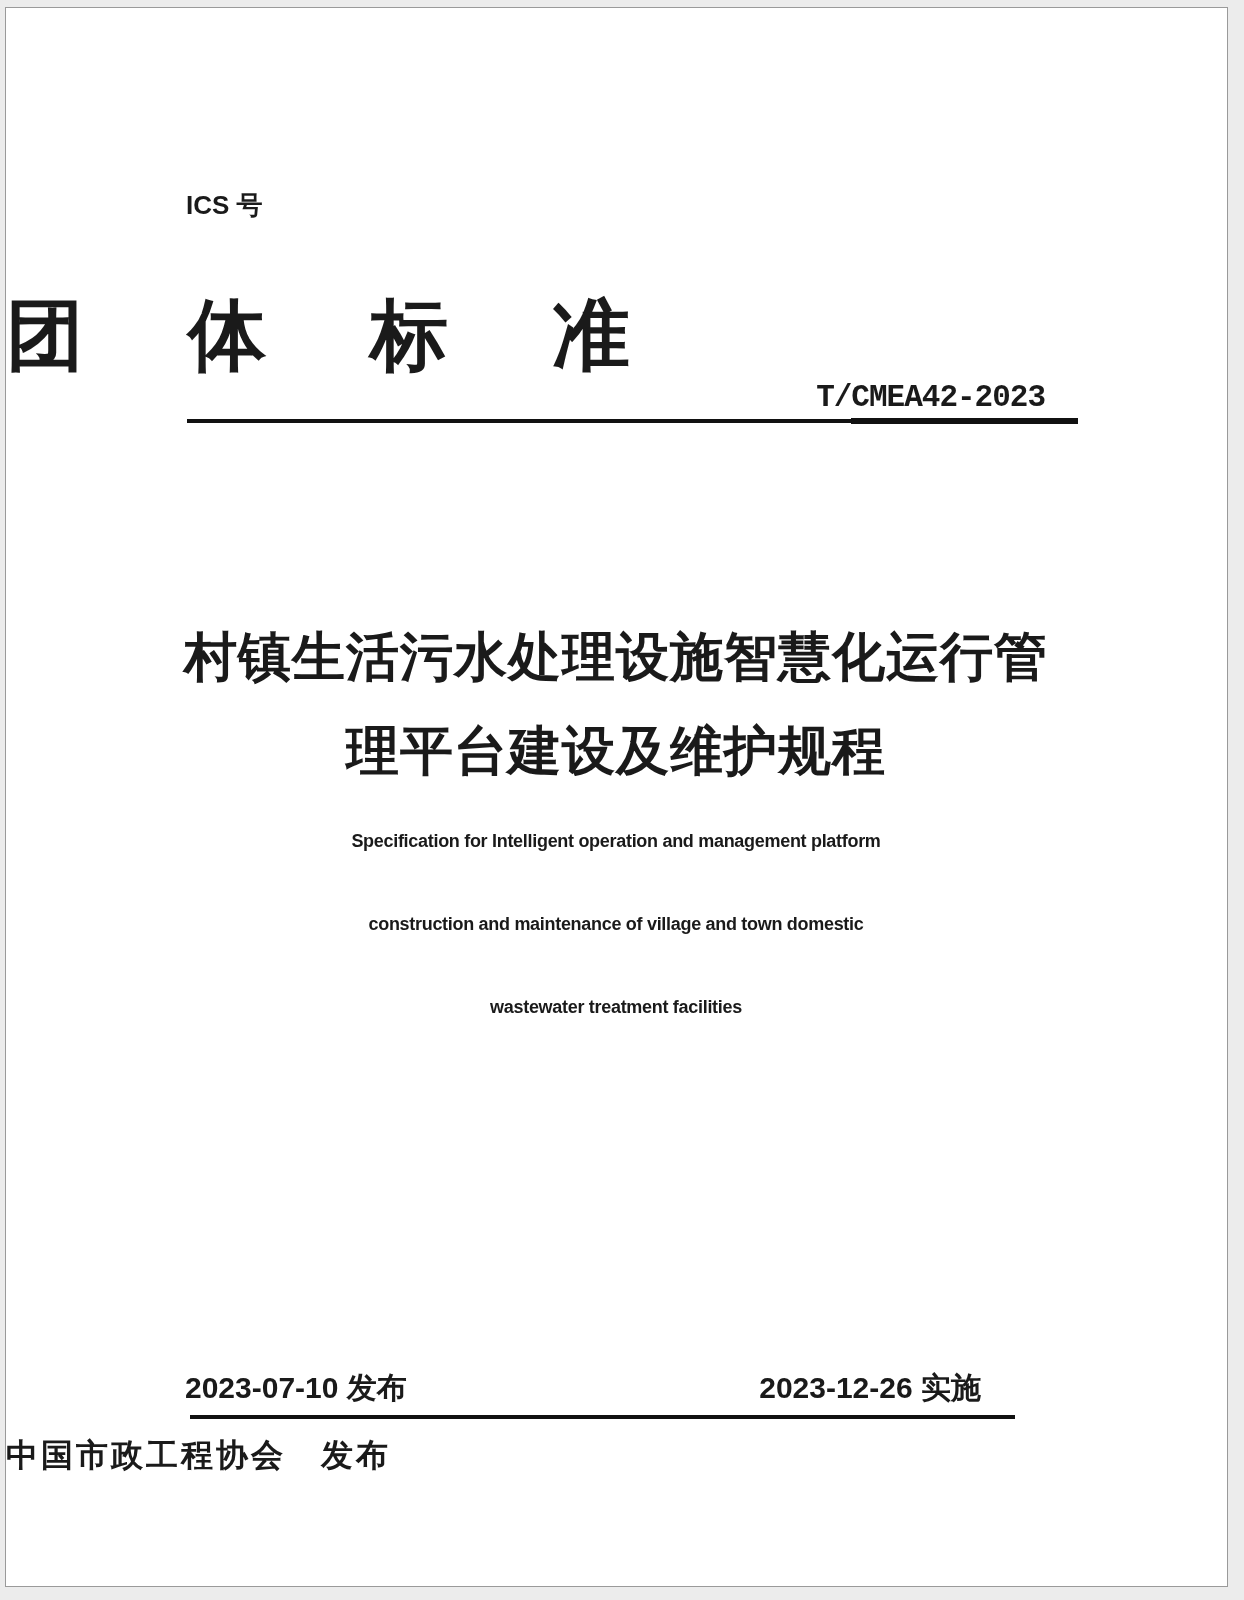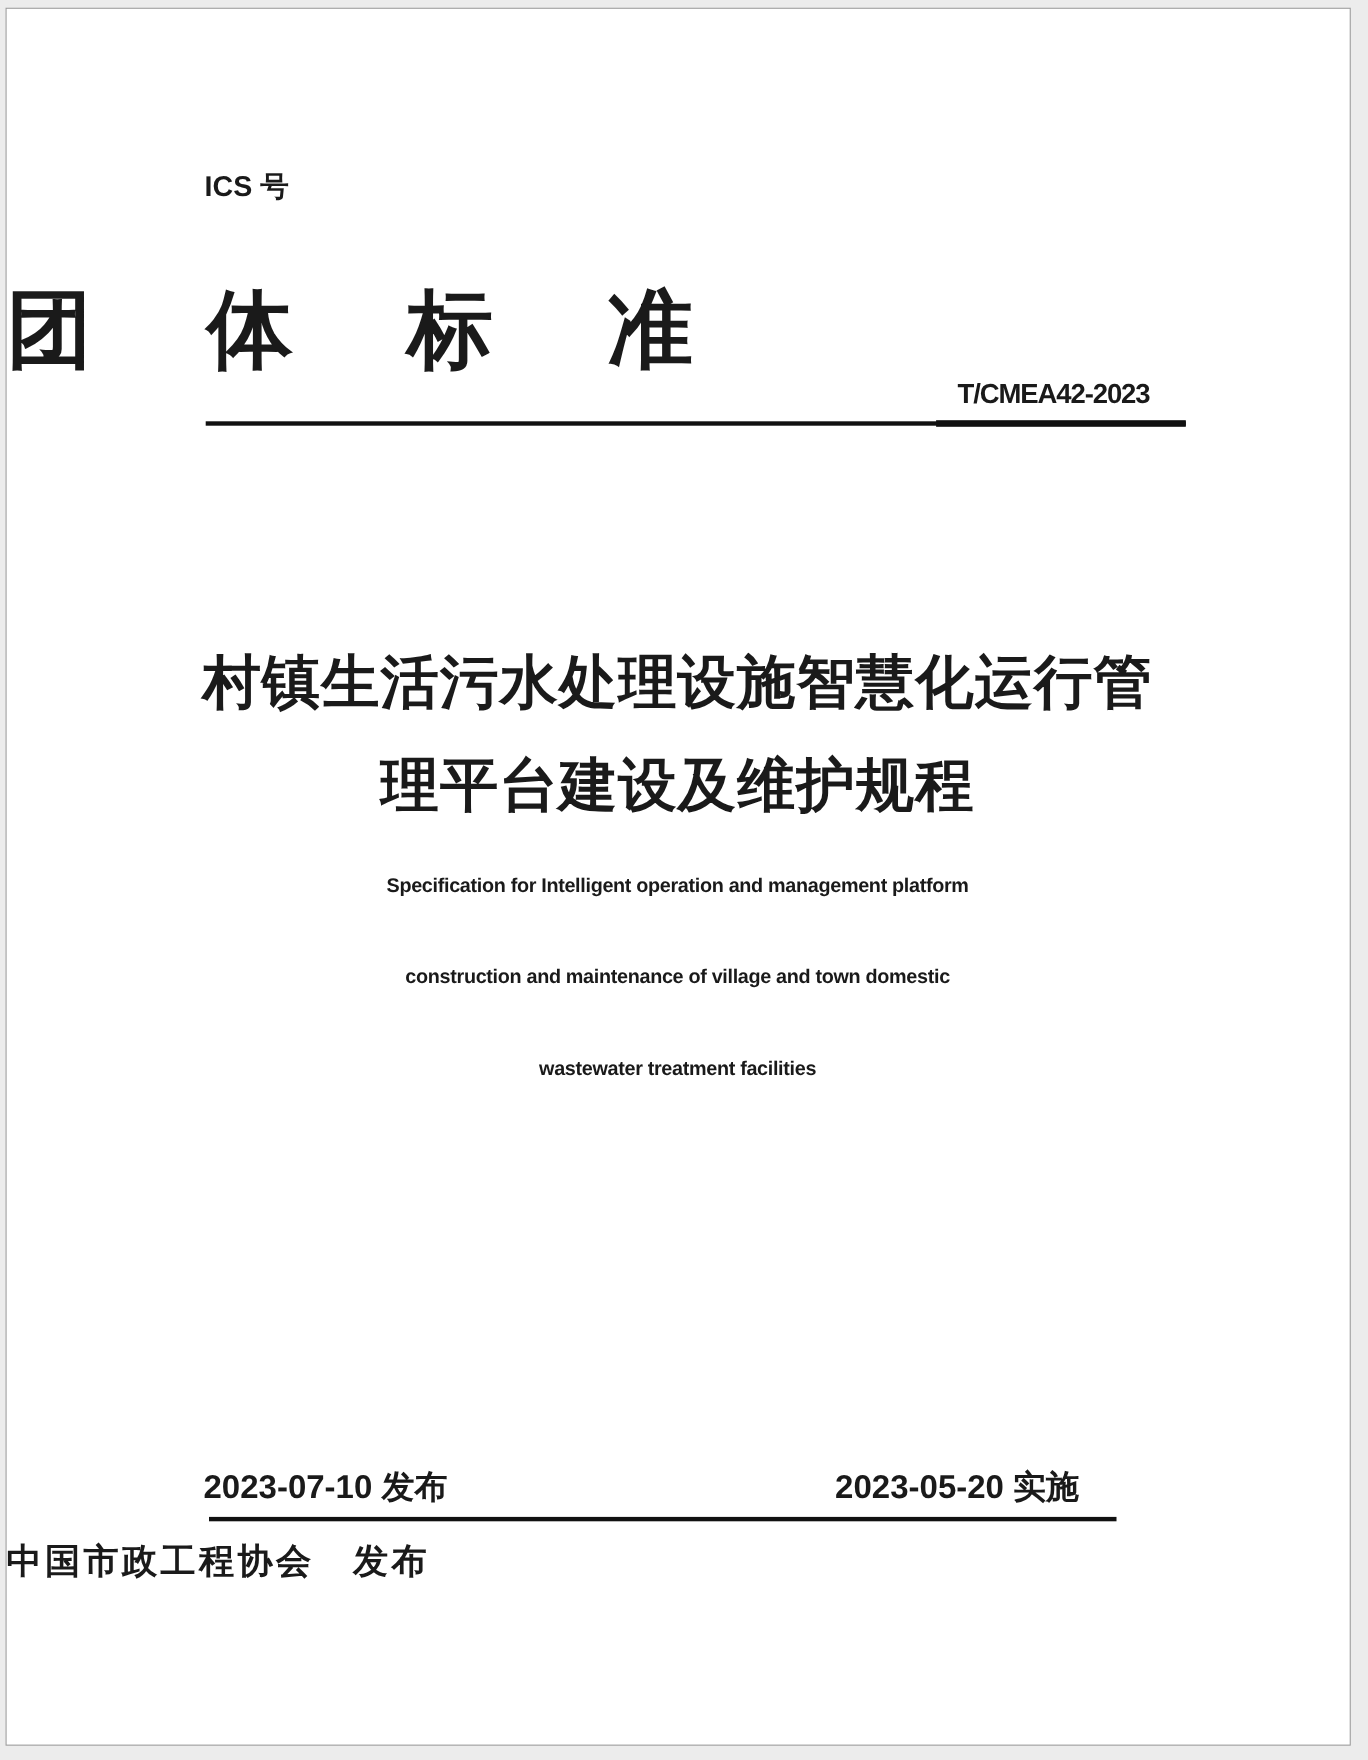--- a/index.html
+++ b/index.html
@@ -16,21 +16,21 @@
     left: 5px;
     top: 7px;
     width: 1223px;
     height: 1580px;
     background: #ffffff;
     border: 1px solid #9a9a9a;
     box-sizing: border-box;
     overflow: hidden;
   }
   
-  .abs { position: absolute; }
+  .abs { position: absolute; margin-top: 36px; }
 
   .ics {
     left: 180px;
     top: 144px;
     font-size: 26px;
     font-weight: bold;
     letter-spacing: 0px;
     white-space: nowrap;
   }
   .doc-type {
@@ -40,24 +40,25 @@
     text-align: left;
     font-size: 78px;
     font-weight: bold;
     letter-spacing: 13px;
     white-space: nowrap;
     font-family: "Liberation Sans", sans-serif;
   }
   .std-code {
     top: 336px;
     right: 182px;
-    font-size: 25px;
+    font-size: 31px;
     font-weight: bold;
     letter-spacing: -1px;
     white-space: nowrap;
+    font-family: Liberation Mono, monospace;
   }
   .header-rule {
     left: 181px;
     top: 375px;
     width: 891px;
     height: 4px;
     background: #111111;
   }
   .code-underline {
     left: 845px;
@@ -137,20 +138,20 @@
   </div>
 
   <div class="abs title-en">
     <div>Specification for Intelligent operation and management platform</div>
     <div>construction and maintenance of village and town domestic</div>
     <div>wastewater treatment facilities</div>
   </div>
 
   <div class="abs dates">
     <span class="date-issue">2023-07-10 发布</span>
-    <span class="date-impl">2023-05-20 实施</span>
+    <span class="date-impl">2023-12-26 实施</span>
   </div>
 
   <div class="abs footer-rule"></div>
 
   <div class="abs publisher">中国市政工程协会　发布</div>
 
 </div>
 
 </body></html>

